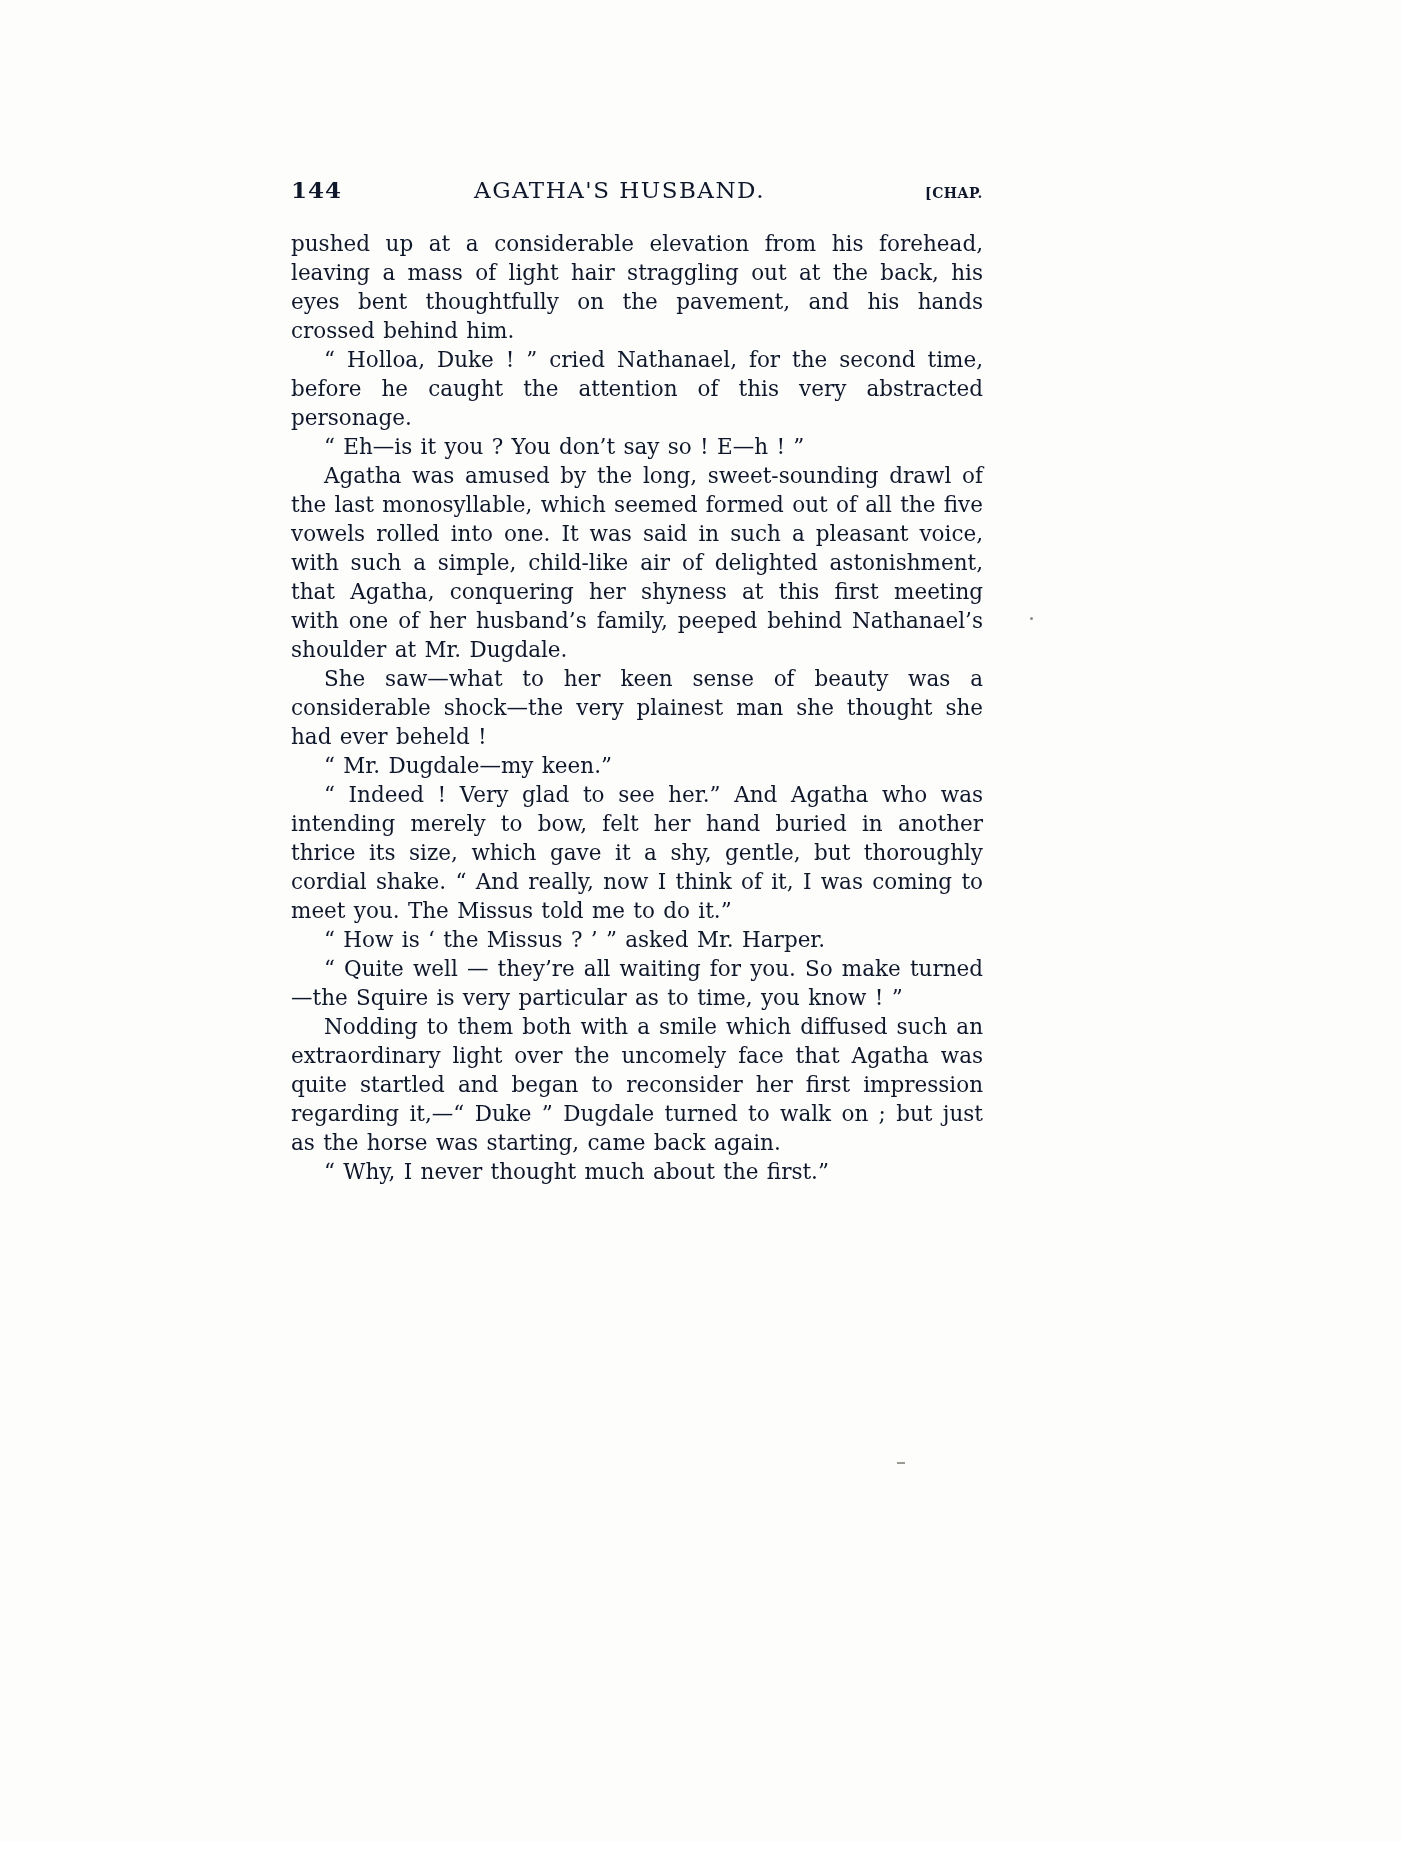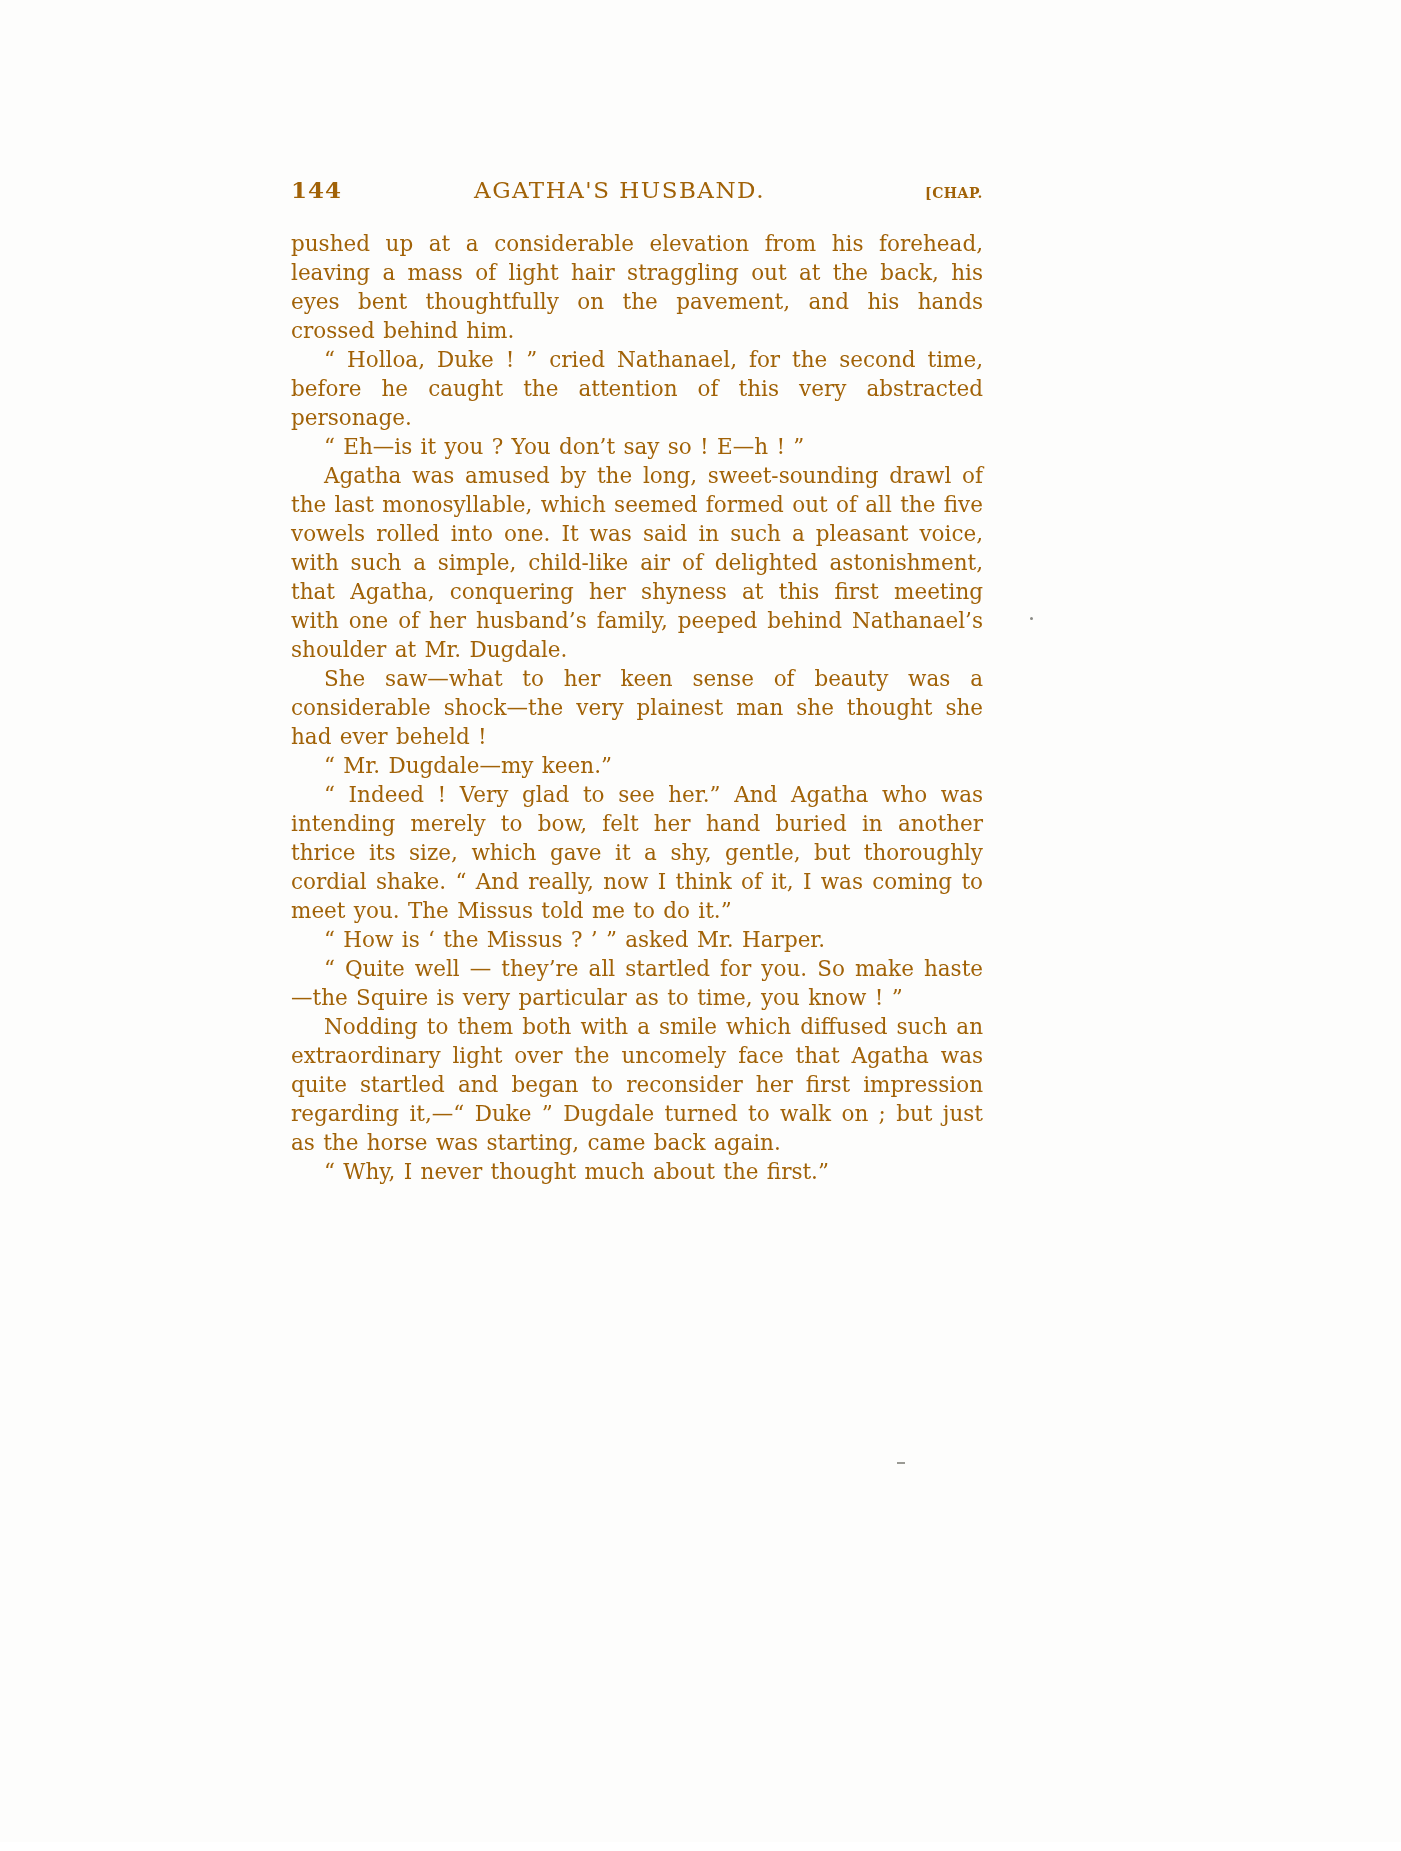--- a/index.html
+++ b/index.html
@@ -7,21 +7,21 @@
     padding: 0;
     background: #ffffff;
   }
   .page {
     position: relative;
     width: 1401px;
     height: 1842px;
     background: #fdfdfc;
     overflow: hidden;
     font-family: "DejaVu Serif", "Liberation Serif", serif;
-    color: #a16207;
+    color: #0f172a;
   }
   .text-block {
     position: absolute;
     left: 291px;
     top: 176px;
     width: 692px;
   }
   .running-head {
     display: flex;
     align-items: baseline;
@@ -88,21 +88,21 @@
 
     <div class="body-text">
       <p>pushed up at a considerable elevation from his forehead, leaving a mass of light hair straggling out at the back, his eyes bent thoughtfully on the pavement, and his hands crossed behind him.</p>
       <p class="indent">“ Holloa, Duke ! ” cried Nathanael, for the second time, before he caught the attention of this very abstracted personage.</p>
       <p class="indent">“ Eh—is it you ?   You don’t say so !   E—h ! ”</p>
       <p class="indent">Agatha was amused by the long, sweet-sounding drawl of the last monosyllable, which seemed formed out of all the five vowels rolled into one.  It was said in such a pleasant voice, with such a simple, child-like air of delighted astonishment, that Agatha, conquering her shyness at this first meeting with one of her husband’s family, peeped behind Nathanael’s shoulder at Mr. Dugdale.</p>
       <p class="indent">She saw—what to her keen sense of beauty was a considerable shock—the very plainest man she thought she had ever beheld !</p>
       <p class="indent">“ Mr. Dugdale—my keen.”</p>
       <p class="indent">“ Indeed !  Very glad to see her.”   And Agatha who was intending merely to bow, felt her hand buried in another thrice its size, which gave it a shy, gentle, but thoroughly cordial shake.    “ And really, now I think of it, I was coming to meet you.   The Missus told me to do it.”</p>
       <p class="indent">“ How is ‘ the Missus ? ’ ” asked Mr. Harper.</p>
-      <p class="indent">“ Quite well — they’re all startled for you.   So make haste—the Squire is very particular as to time, you know ! ”</p>
+      <p class="indent">“ Quite well — they’re all waiting for you.   So make turned—the Squire is very particular as to time, you know ! ”</p>
       <p class="indent">Nodding to them both with a smile which diffused such an extraordinary light over the uncomely face that Agatha was quite startled and began to reconsider her first impression regarding it,—“ Duke ” Dugdale turned to walk on ; but just as the horse was starting, came back again.</p>
       <p class="indent">“ Why, I never thought much about the first.”</p>
     </div>
 
   </div>
 
   <div class="speck-dot"></div>
   <div class="speck-dash"></div>
 </div>
 

